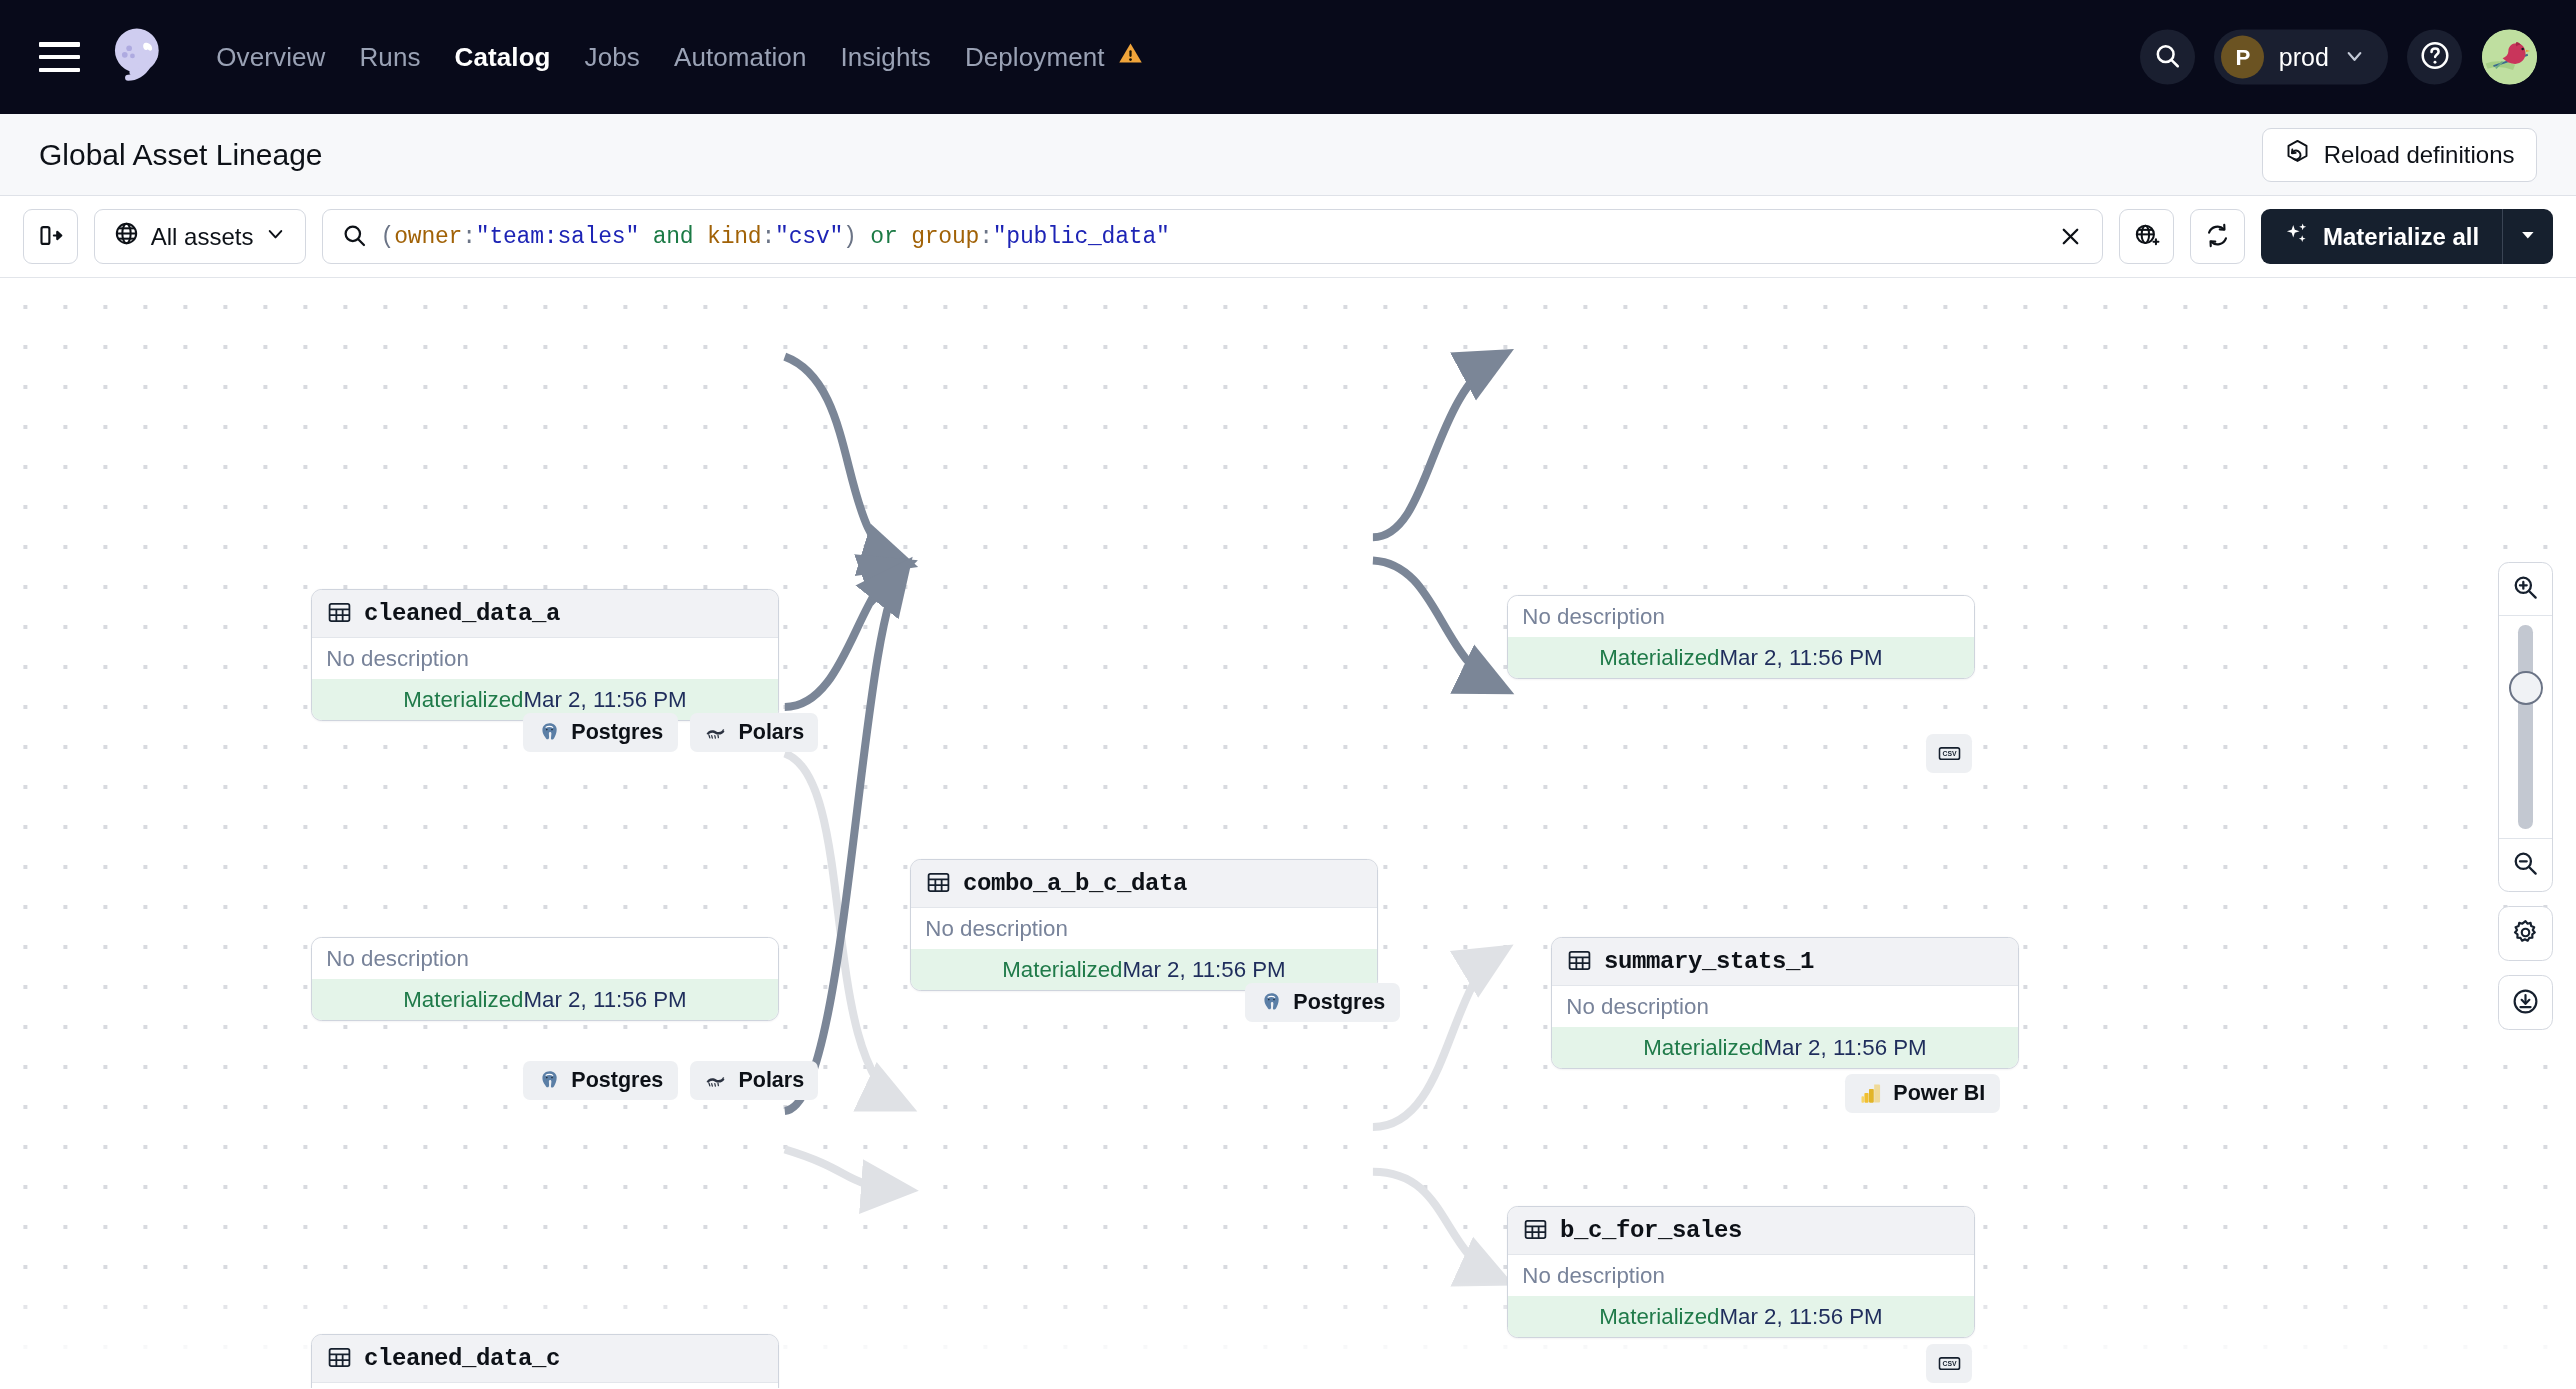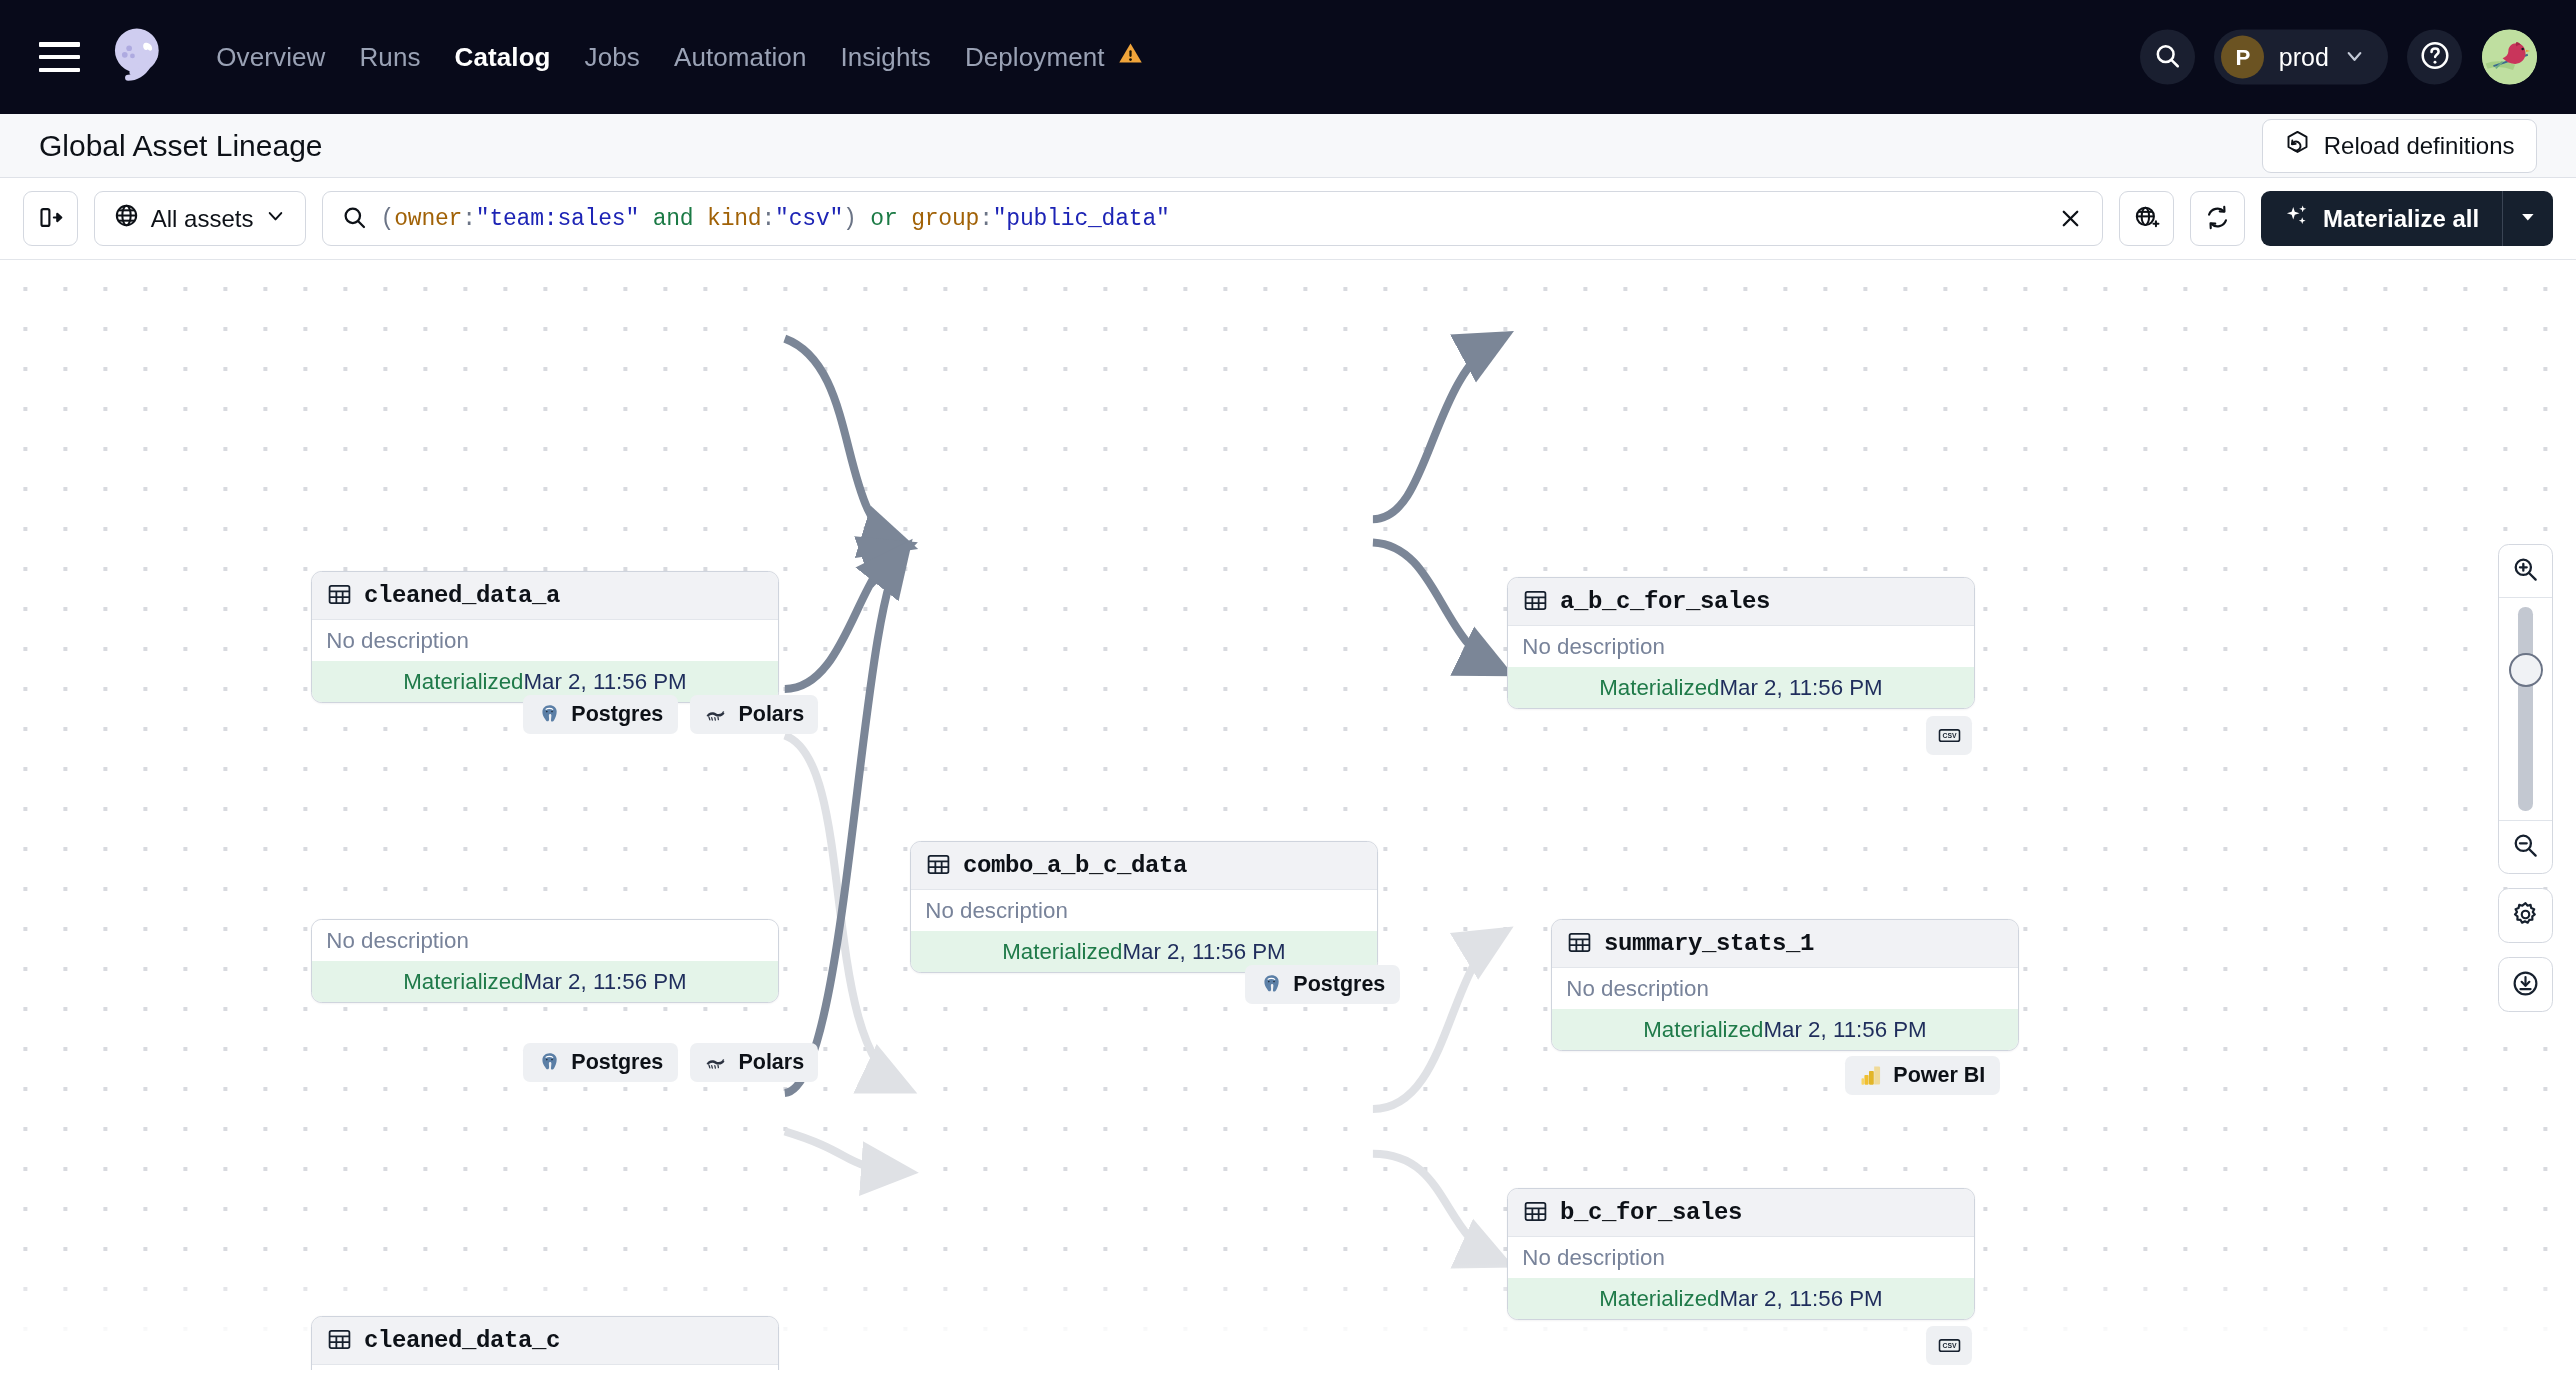--- a/index.html
+++ b/index.html
@@ -67,21 +67,21 @@
   }
   .deploy-name { color:#fff; font-size: 25px; }
   .avatar-img {
     width: 55px; height: 55px; border-radius: 50%;
     background: #b9dc9a; overflow: hidden;
     display:flex; align-items:center; justify-content:center;
   }
 
   
   .page-header {
-    height: 64px;
+    height: 82px;
     background: #f7f8fa;
     border-bottom: 0.9px solid #dfe2e8;
     display:flex; align-items:center;
     padding: 16px 39px;
     position: relative;
   }
   .page-title { font-size: 30px; color: #0d1117; font-weight: 400; }
   .reload-btn {
     position: absolute; right: 39px; top: 50%; transform: translateY(-50%);
     height: 54px; border: 0.9px solid #d4d8e0; border-radius: 9px;
@@ -609,30 +609,20 @@
               <path d="M5.2 9.5c0-3.6 3-6.3 6.9-6.3 3.9 0 6.8 2.6 6.8 6 0 3.3-1.3 6.3-2.4 8-.6 1-1.3 1.6-2.1 1.6-.7 0-1-.5-1-1.3 0-1.6.4-3.2.4-4.4 0-1-.4-1.6-1.2-1.6-.7 0-1.2.5-1.2 1.4 0 1 .2 2.3.2 3.4 0 1.3-.5 2.2-1.5 2.2-1 0-1.6-.8-2.2-2C6.2 14.4 5.2 12 5.2 9.5z" fill="#5b7fa6"></path>
               <path d="M8.3 7.2c.9-.7 2.1-1.1 3.5-1.1 1.5 0 2.8.5 3.7 1.3" stroke="#ffffff" stroke-width="1" fill="none"></path>
               <circle cx="9.4" cy="9.2" r=".8" fill="#1e2b3a"></circle>
               <circle cx="14.4" cy="9.2" r=".8" fill="#1e2b3a"></circle>
             </svg>
           </span>
           <span>Postgres</span>
         </div>
       </div>
       <div class="node" style="left: 1507px; top: 317px;">
-        <div class="node-head">
-          <span><svg width="27" height="27" viewBox="0 0 24 24" fill="none" stroke="#16202e" stroke-width="1.6">
-              <rect x="3.2" y="4.4" width="17.6" height="15.2" rx="1.6"></rect>
-              <line x1="3.2" y1="9.2" x2="20.8" y2="9.2"></line>
-              <line x1="3.2" y1="14.4" x2="20.8" y2="14.4"></line>
-              <line x1="9.2" y1="9.2" x2="9.2" y2="19.6"></line>
-              <line x1="14.8" y1="9.2" x2="14.8" y2="19.6"></line>
-            </svg></span>
-          <span class="node-title">a_b_c_for_sales</span>
-        </div>
         <div class="node-desc">No description</div>
         <div class="node-status">
           <span class="status-label">Materialized</span>
           <span class="status-time">Mar 2, 11:56 PM</span>
         </div>
       </div>
       <div class="tags" style="left: 1926px; top: 456px;">
         <div class="tag icon-only">
           <span style="display: flex;">
             <svg width="25" height="25" viewBox="0 0 24 24" style="font-size:24px">

